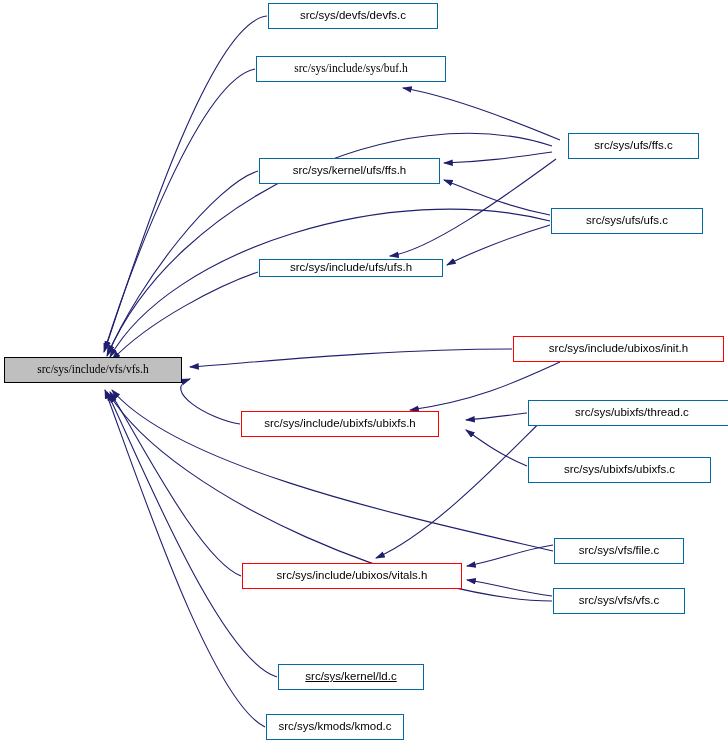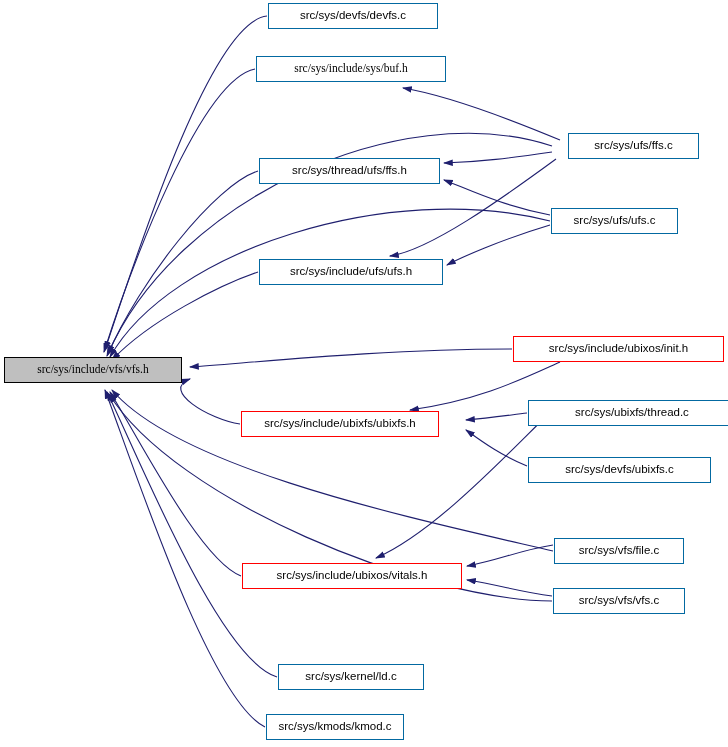--- a/index.html
+++ b/index.html
@@ -88,26 +88,26 @@
       <path d="M560,403 C520,440 440,530 376,558"></path>
       <path d="M553,545 C520,550 500,560 467,566"></path>
       <path d="M552,596 C520,592 500,585 467,580"></path>
     </g>
   </svg>
 
   <div class="node root" style="left:4px;top:357px;width:178px;height:26px;">src/sys/include/vfs/vfs.h</div>
   <div class="node" style="left:268px;top:3px;width:170px;height:26px;">src/sys/devfs/devfs.c</div>
   <div class="node" style="left:256px;top:56px;width:190px;height:26px;font-family:Liberation Serif, serif;">src/sys/include/sys/buf.h</div>
   <div class="node" style="left:553px;top:133px;width:131px;height:26px;margin-left:15px;">src/sys/ufs/ffs.c</div>
-  <div class="node" style="left:259px;top:158px;width:181px;height:26px;">src/sys/thread/ufs/ffs.h</div>
-  <div class="node" style="left:551px;top:208px;width:127px;height:26px;">src/sys/ufs/ufs.c</div>
-  <div class="node" style="left:259px;top:259px;width:184px;height:26px;">src/sys/include/ufs/ufs.h</div>
+  <div class="node" style="left:259px;top:158px;width:181px;height:26px;">src/sys/kernel/ufs/ffs.h</div>
+  <div class="node" style="left:551px;top:208px;width:152px;height:26px;">src/sys/ufs/ufs.c</div>
+  <div class="node" style="left:259px;top:259px;width:184px;height:18px;">src/sys/include/ufs/ufs.h</div>
   <div class="node hl" style="left:513px;top:336px;width:211px;height:26px;">src/sys/include/ubixos/init.h</div>
   <div class="node" style="left:528px;top:400px;width:208px;height:26px;">src/sys/ubixfs/thread.c</div>
   <div class="node hl" style="left:241px;top:411px;width:198px;height:26px;">src/sys/include/ubixfs/ubixfs.h</div>
-  <div class="node" style="left:528px;top:457px;width:183px;height:26px;">src/sys/devfs/ubixfs.c</div>
+  <div class="node" style="left:528px;top:457px;width:183px;height:26px;">src/sys/ubixfs/ubixfs.c</div>
   <div class="node hl" style="left:242px;top:563px;width:220px;height:26px;">src/sys/include/ubixos/vitals.h</div>
   <div class="node" style="left:554px;top:538px;width:130px;height:26px;">src/sys/vfs/file.c</div>
   <div class="node" style="left:553px;top:588px;width:132px;height:26px;">src/sys/vfs/vfs.c</div>
-  <div class="node" style="left:278px;top:664px;width:146px;height:26px;">src/sys/kernel/ld.c</div>
+  <div class="node" style="left:278px;top:664px;width:146px;height:26px;text-decoration:underline;">src/sys/kernel/ld.c</div>
   <div class="node" style="left:266px;top:714px;width:138px;height:26px;">src/sys/kmods/kmod.c</div>
 
 </div>
 
 </body></html>

